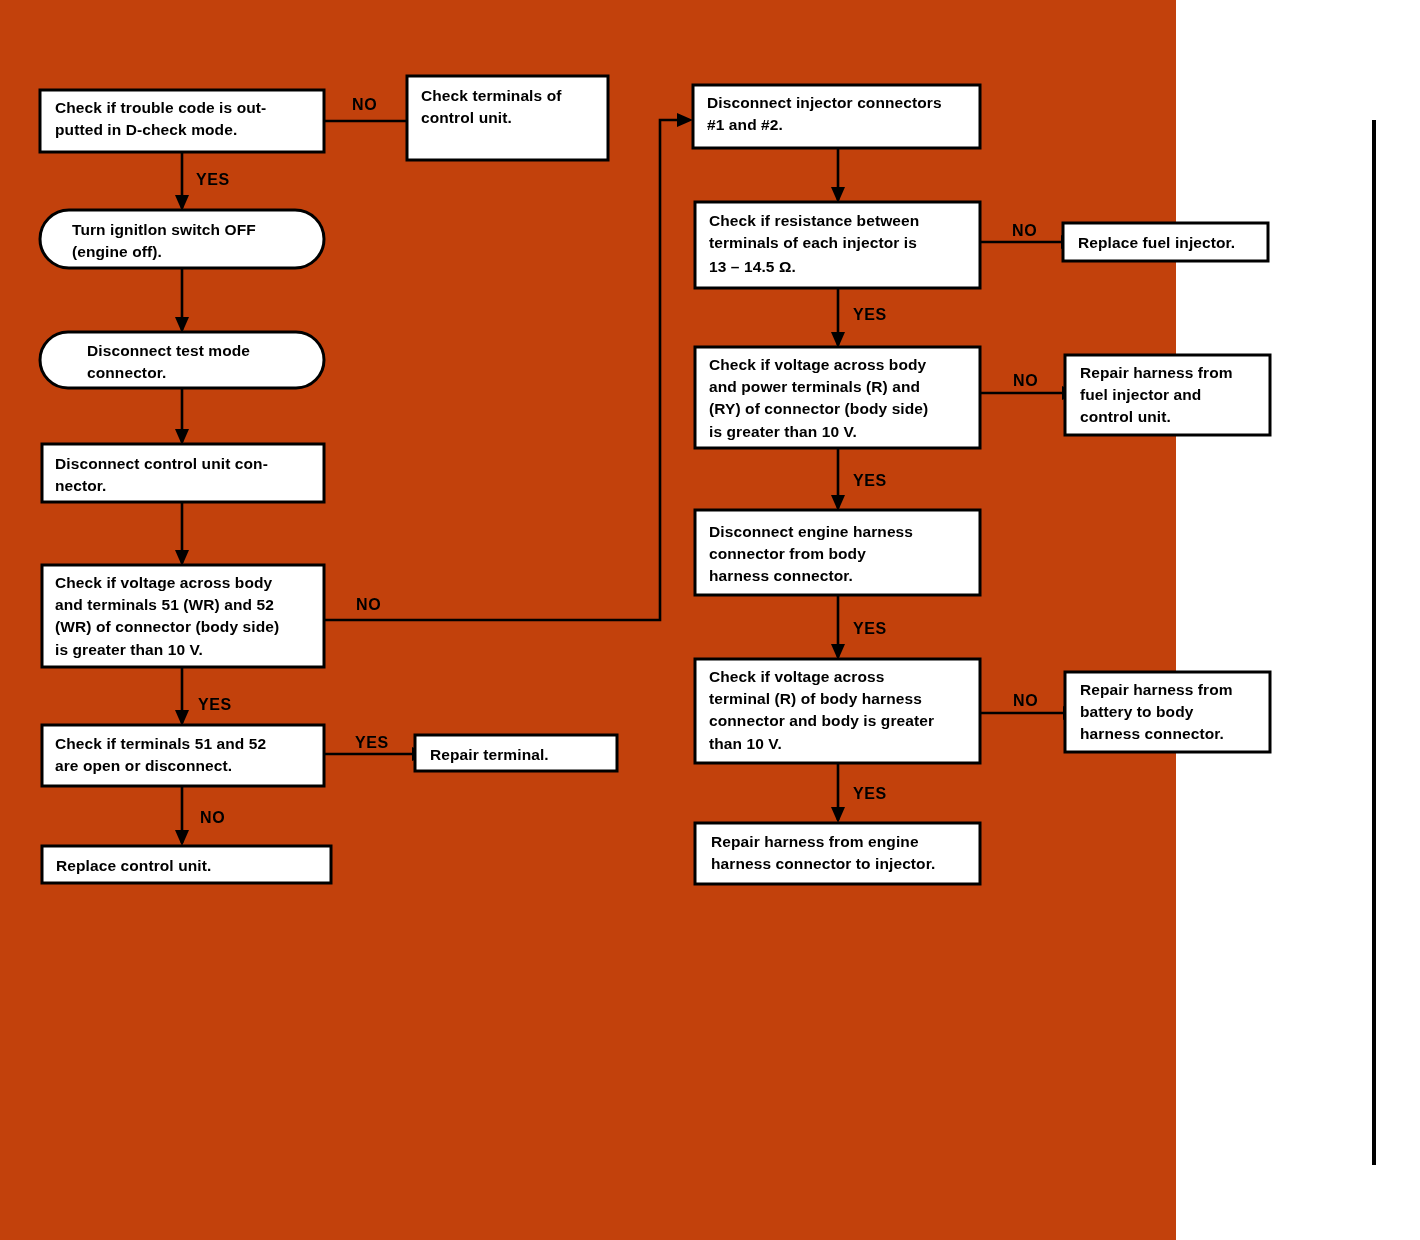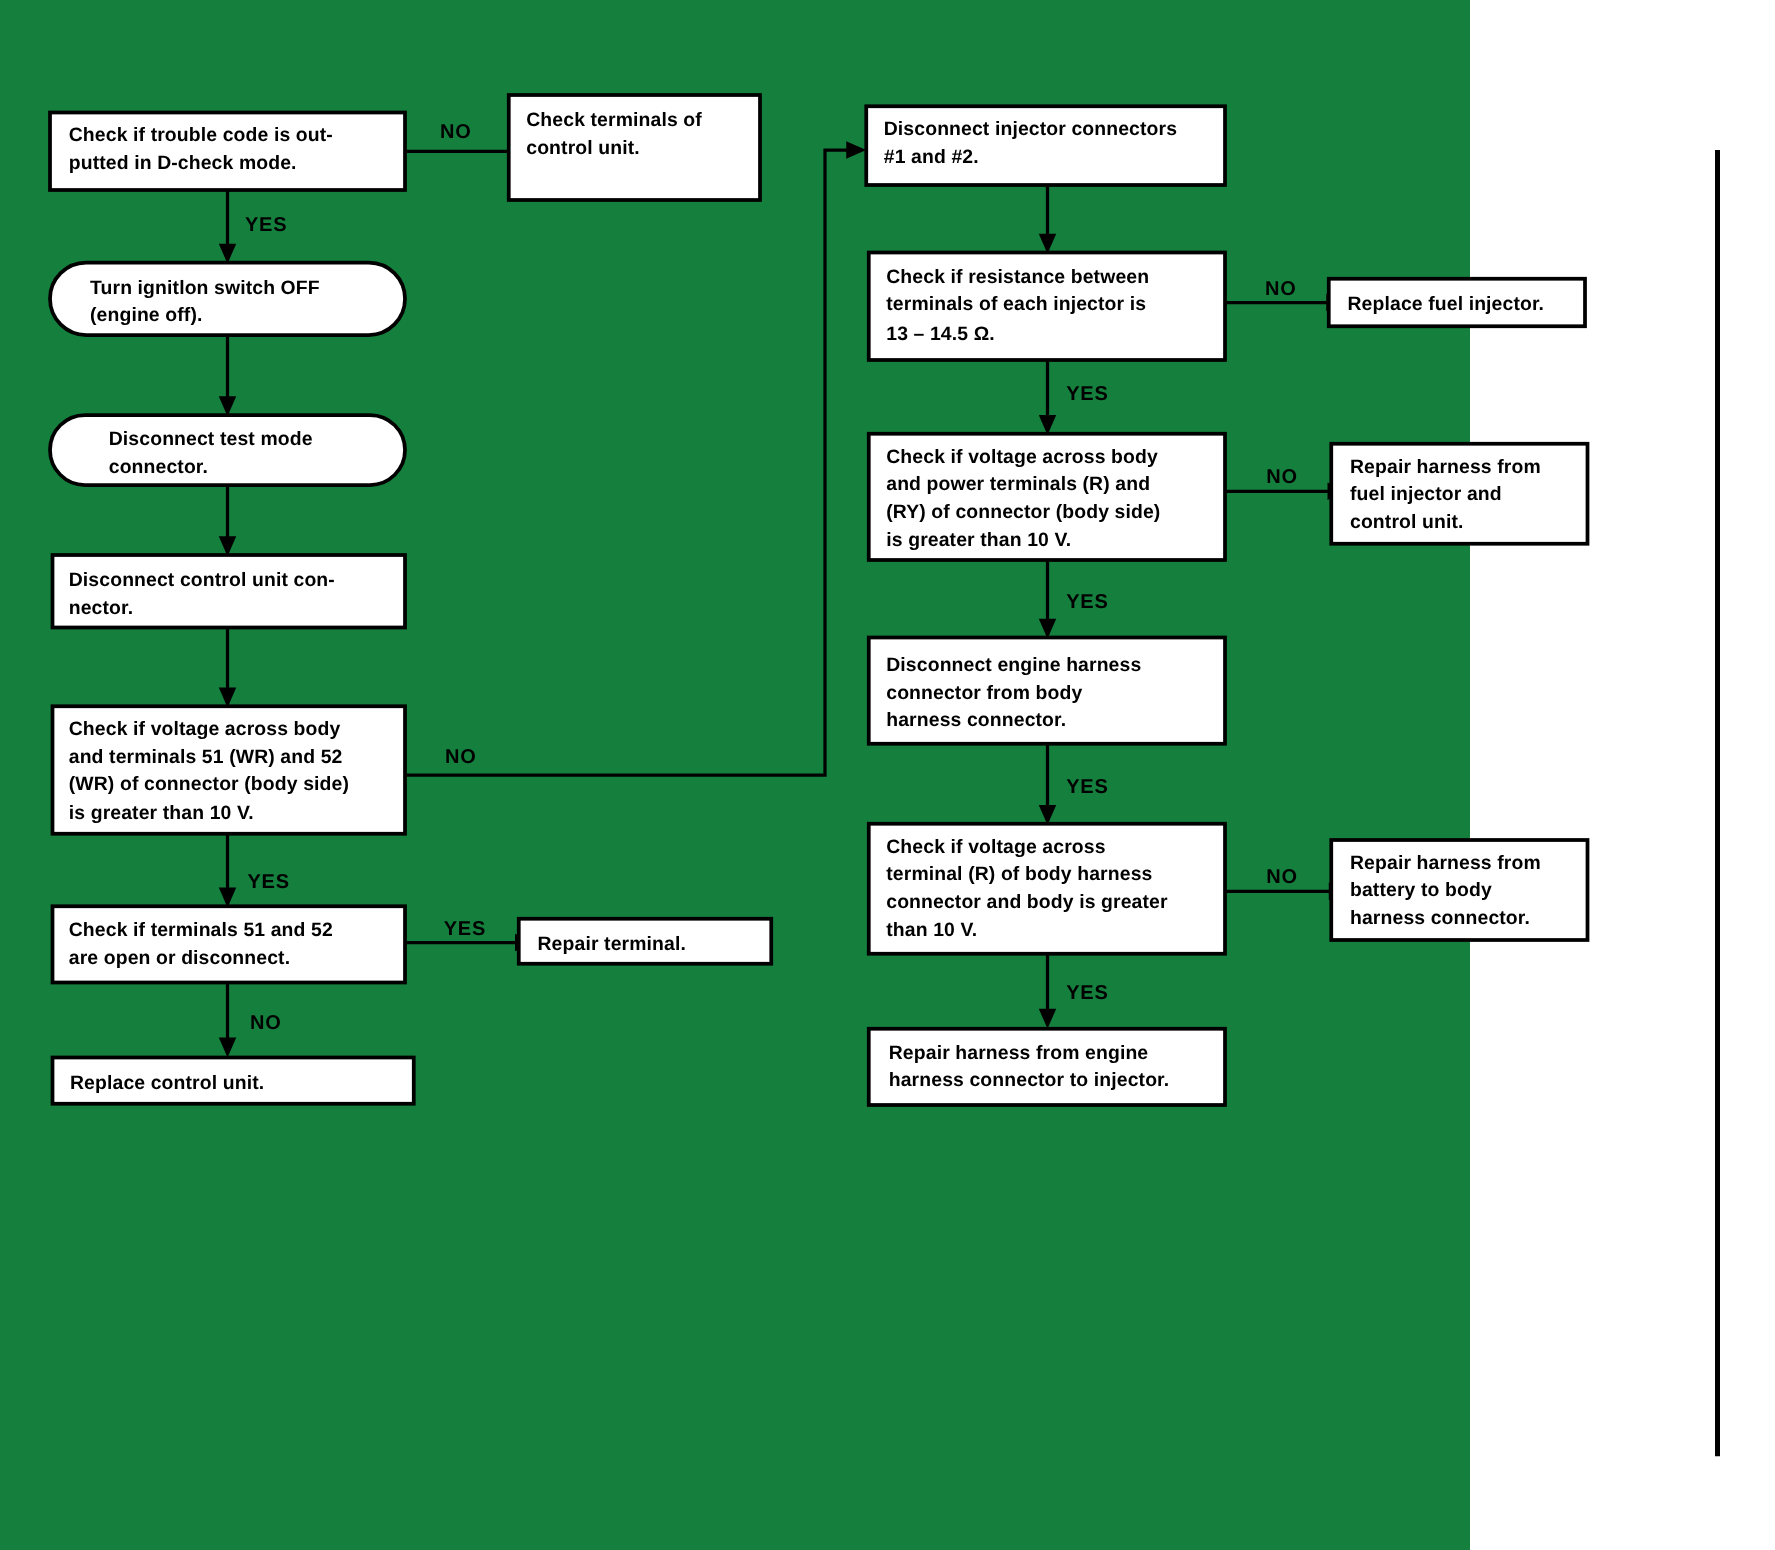--- a/index.html
+++ b/index.html
@@ -11,21 +11,21 @@
   body {
     width: 1420px;
     height: 1240px;
     font-family: "Liberation Sans", sans-serif;
     overflow: hidden;
   }
   #chart-root {
     position: relative;
     width: 1176px;
     height: 1240px;
-    background: #15803d;
+    background: #c2410c;
   }
   svg#flow {
     display: block;
     width: 1420px;
     height: 1240px;
   }
   .node-box {
     fill: #ffffff;
     stroke: #000000;
     stroke-width: 3;

